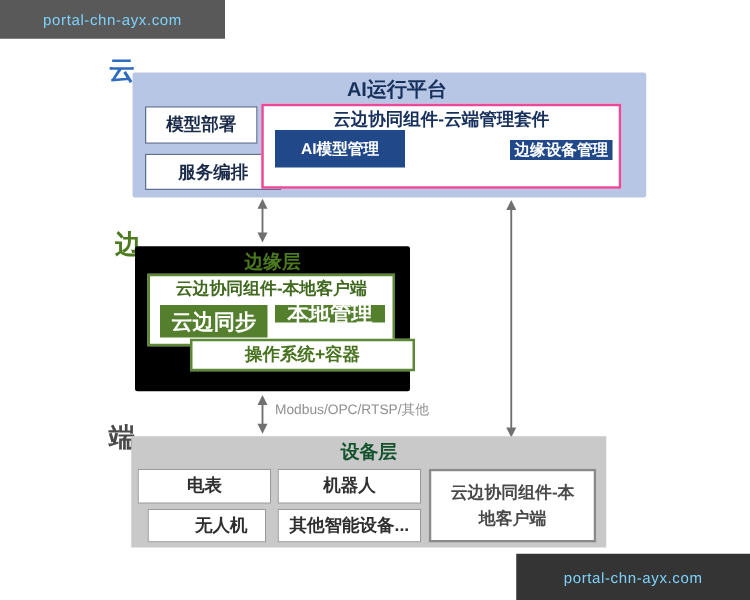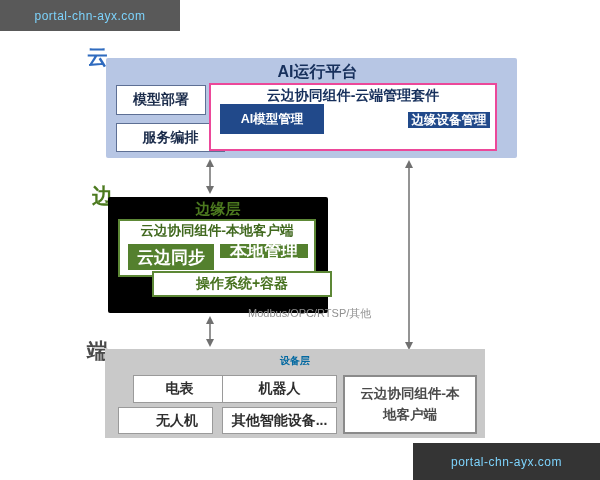--- a/index.html
+++ b/index.html
@@ -50,21 +50,21 @@
     background: #54802e; color: #ffffff;
     font-size: 17px; font-weight: bold;
   }
   .os-box {
     background: #ffffff; border: 2px solid #5d8836;
     color: #47721f; font-size: 14px; font-weight: bold;
   }
 
   
   .device-box { background: #c9c9c9; }
-  .device-title { color: #0369a1; font-size: 10px; font-weight: bold; }
+  .device-title { color: #14532d; font-size: 15px; font-weight: bold; }
   .dev-item {
     background: #ffffff; border: 1px solid #9a9a9a;
     color: #2f2f2f; font-size: 14px; font-weight: bold;
   }
   .dev-client {
     background: #ffffff; border: 2px solid #8a8a8a;
     color: #4a4a4a; font-size: 13.5px; font-weight: bold;
     line-height: 1.5; padding: 0 10px;
   }
 
@@ -124,28 +124,28 @@
 
     <div class="abs client-box" style="left:10px; top:22px; width:198px; height:58px;">
       <div class="abs center client-title" style="left:0; top:2px; width:100%; height:16px;">云边协同组件-本地客户端</div>
       <div class="abs center green-btn" style="left:8px; top:23px; width:86px; height:26px;">云边同步</div>
       <div class="abs center green-btn" style="left:100px; top:23px; width:88px; height:14px;">本地管理</div>
     </div>
 
     <div class="abs center os-box" style="left:10px; top:74px; width:180px; height:26px;margin-left:34px;">操作系统+容器</div>
   </div>
 
-  <div class="abs protocol-label" style="left:220px; top:306px;margin-left:28px;">Modbus/OPC/RTSP/其他</div>
+  <div class="abs protocol-label" style="left:220px; top:320px;">Modbus/OPC/RTSP/其他</div>
 
   <div class="abs tier-label tier-dev" style="left:87px; top:340px;">端</div>
 
   <div class="abs device-box" style="left:105px; top:349px; width:380px; height:89px;">
     <div class="abs center device-title" style="left:0; top:4px; width:100%; height:16px;">设备层</div>
 
-    <div class="abs center dev-item" style="left:28px; top:26px; width:93px; height:28px;">电表</div>
+    <div class="abs center dev-item" style="left:5px; top:26px; width:107px; height:28px;">电表</div>
     <div class="abs center dev-item" style="left:117px; top:26px; width:115px; height:28px;">机器人</div>
     <div class="abs center dev-item" style="left:13px; top:58px; width:95px; height:27px;padding-left:23px;">无人机</div>
     <div class="abs center dev-item" style="left:117px; top:58px; width:115px; height:27px;text-align:center;">其他智能设备...</div>
 
     <div class="abs center dev-client" style="left:238px; top:26px; width:134px; height:59px;">云边协同组件-本地客户端</div>
   </div>
 
   <div class="abs center wm bottom" style="left:413px; top:443px; width:187px; height:37px;">portal-chn-ayx.com</div>
 
 </div>

